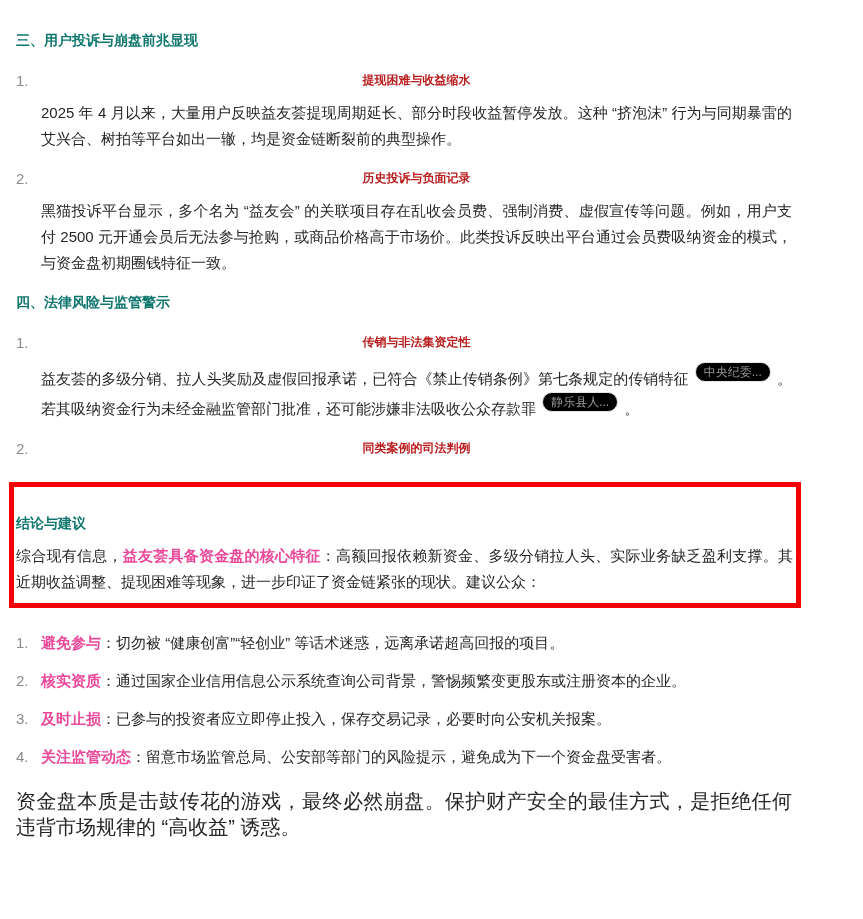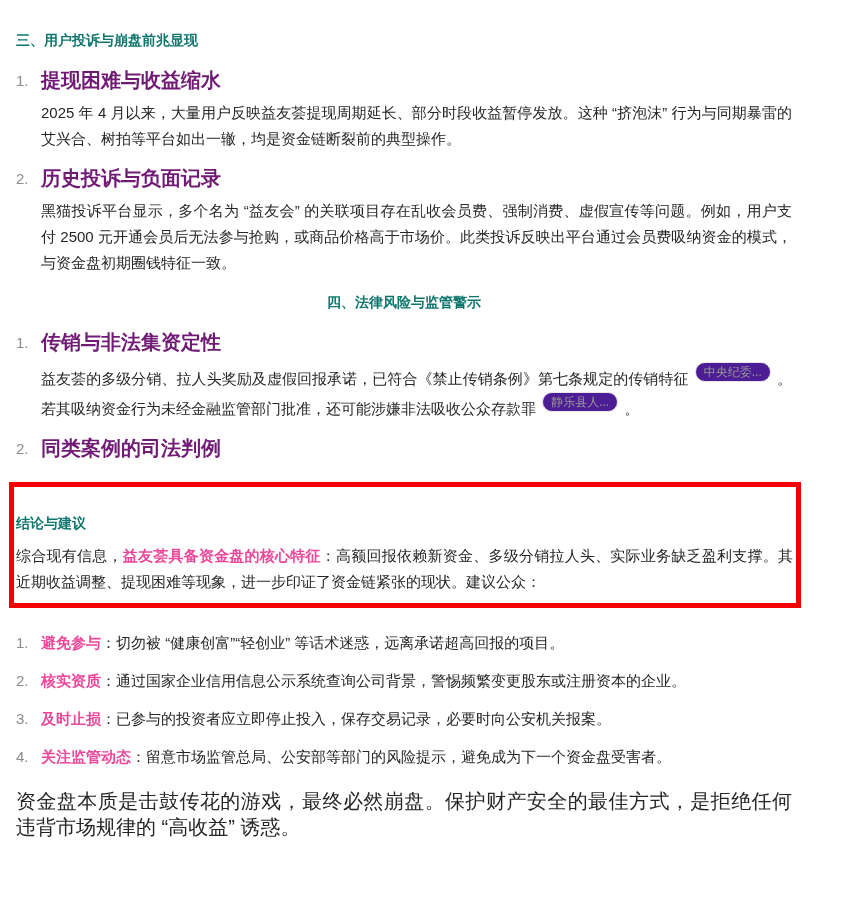--- a/index.html
+++ b/index.html
@@ -11,42 +11,42 @@
     font-family: "Liberation Sans", "DejaVu Sans", sans-serif;
     color: var(--text);
     overflow: hidden;
   }
   .doc { padding: 28px 71px 0 16px; }
 
   h3.sec {
     margin: 0; font-size: 14px; line-height: 24px;
     font-weight: 700; color: #0f766e;
   }
-  h3.sec4 { margin-top: 13px; text-align: center; }
+  h3.sec4 { margin-top: 13px; }
 
   ol.num-list { list-style: none; margin: 16px 0 0 0; padding: 0; }
   ol.num-list > li { display: flex; margin-bottom: 14px; }
   .num {
     flex: none; width: 25px; font-size: 15px; line-height: 25px;
     color: var(--marker); padding-top: 0;
   }
   .li-body { flex: 1; min-width: 0; }
   .li-title {
-    font-size: 20px; line-height: 24px; font-weight: 700;
-    color: #701a75; margin: 0 0 8px 0;
+    font-size: 12px; line-height: 24px; font-weight: 700;
+    color: #b91c1c; margin: 0 0 8px 0; text-align: center;
   }
   p.body {
     margin: 0; font-size: 15px; line-height: 26px;
     text-align: justify; color: var(--text);
   }
   p.body b, .rec-text b { font-weight: 700; color: #ec4899; }
 
   .pill {
     display: inline-block; font-size: 12px; line-height: 16px;
-    color: #999999; background: #4c1d95;
+    color: #999999; background: #000000;
     border: 1px solid #e7e7e7; border-radius: 10px;
     padding: 1px 8px; margin: 0 2px; vertical-align: 2px;
     max-width: 90px; white-space: nowrap; overflow: hidden;
     cursor: pointer;
   }
 
   .highlight-box {
     margin: 3px -9px 0 -7px;
     border: 5px solid var(--hl);
     padding: 24px 3px 8px 2px;

